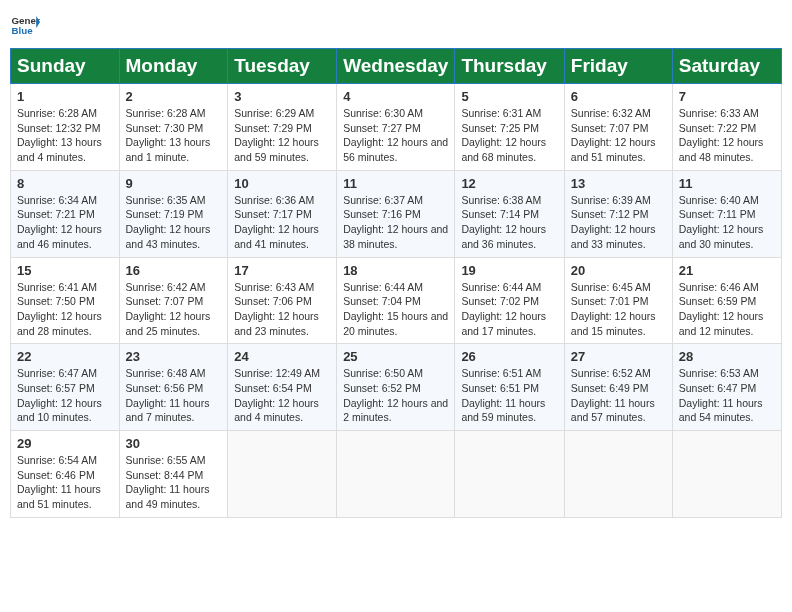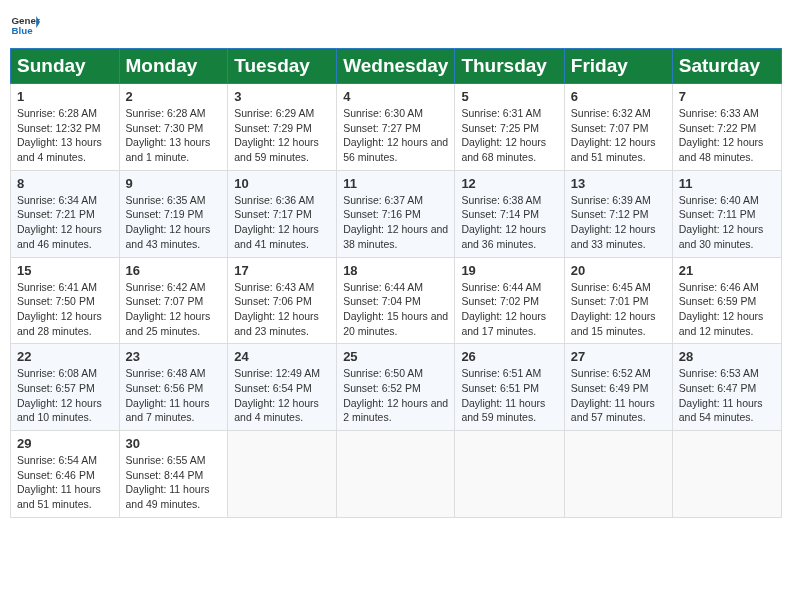--- a/index.html
+++ b/index.html
@@ -279,21 +279,21 @@
           <span>Sunrise: 6:46 AM</span><br>
           <span>Sunset: 6:59 PM</span><br>
           <span>Daylight: 12 hours and 12 minutes.</span>
         </div>
       </td>
       </tr>
       <tr>
         <td>
         <span class="day-num">22</span>
         <div class="day-info">
-          <span>Sunrise: 6:08 AM</span><br>
+          <span>Sunrise: 6:47 AM</span><br>
           <span>Sunset: 6:57 PM</span><br>
           <span>Daylight: 12 hours and 10 minutes.</span>
         </div>
       </td>
         <td>
         <span class="day-num">23</span>
         <div class="day-info">
           <span>Sunrise: 6:48 AM</span><br>
           <span>Sunset: 6:56 PM</span><br>
           <span>Daylight: 11 hours and 7 minutes.</span>

